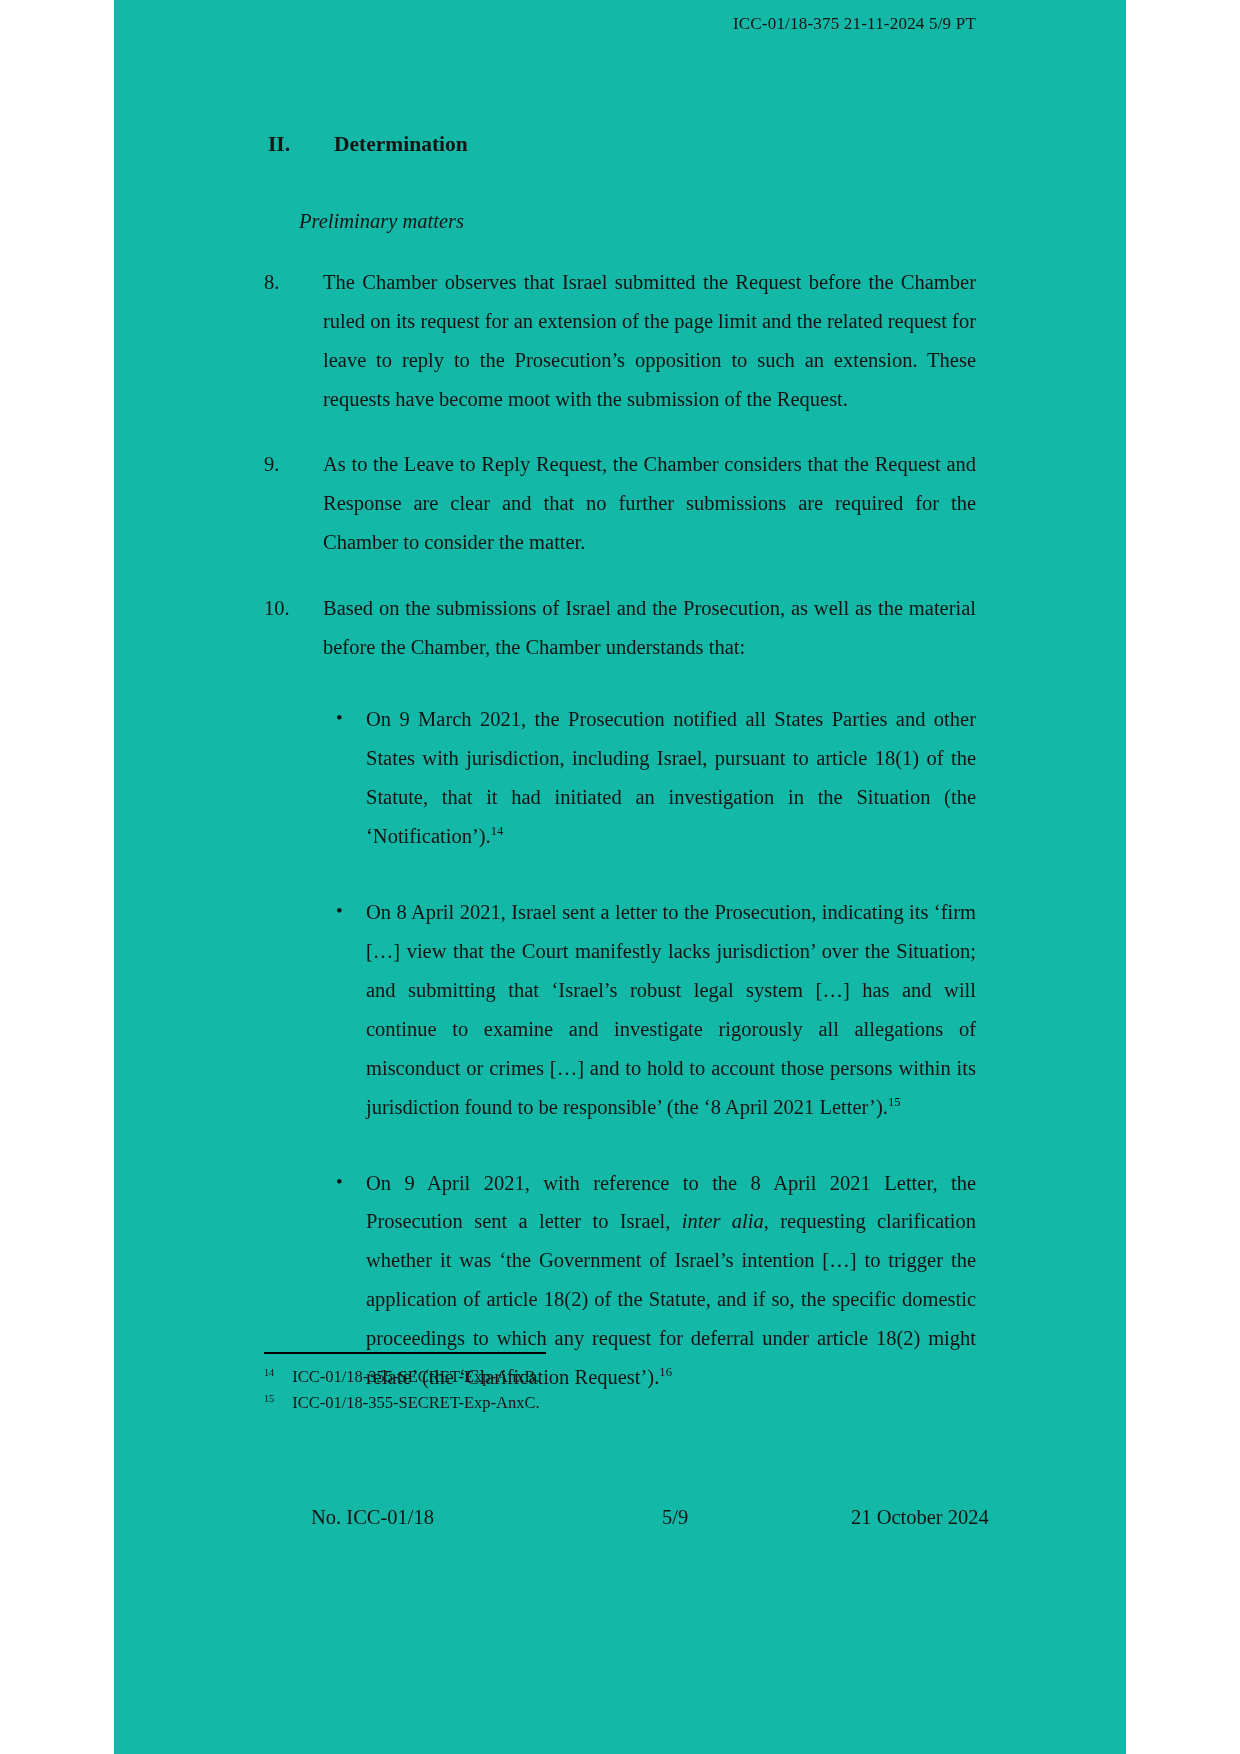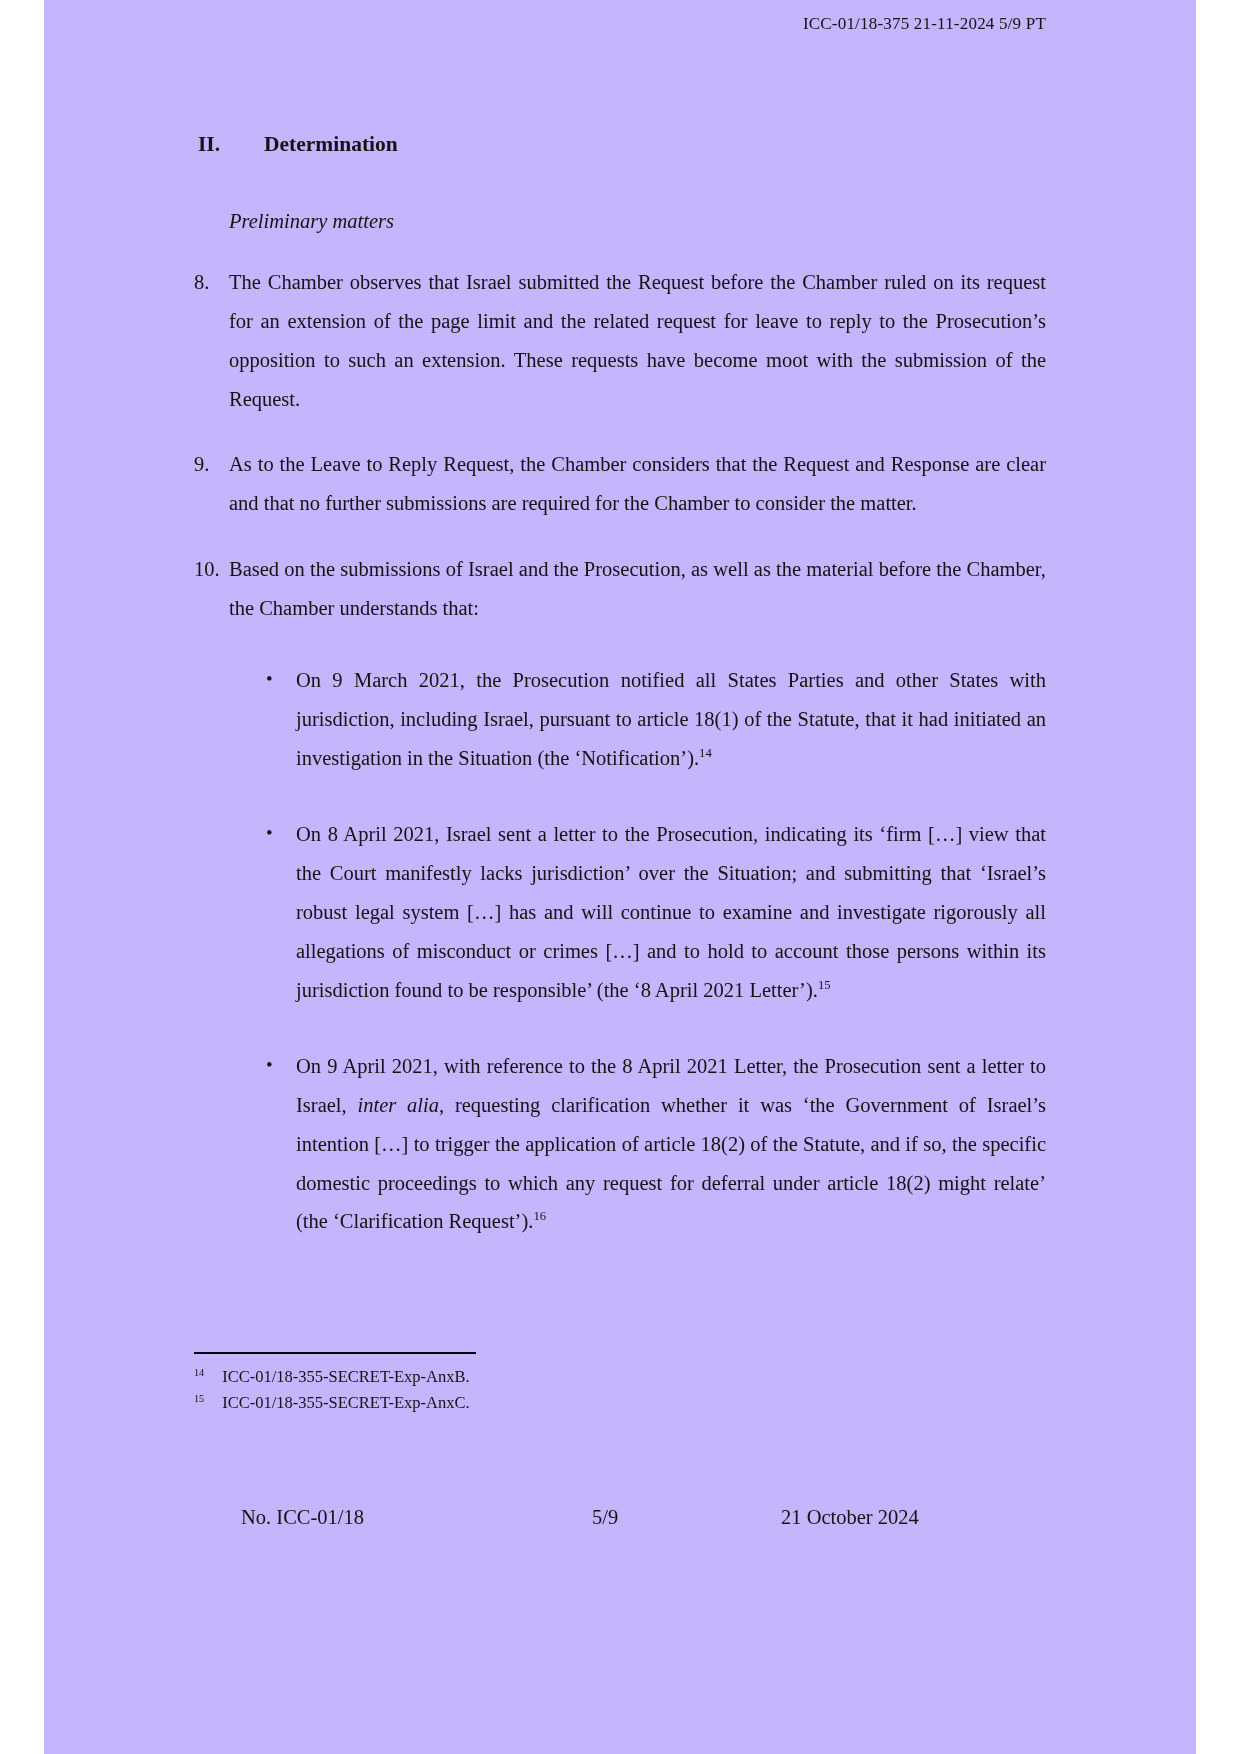--- a/index.html
+++ b/index.html
@@ -1,22 +1,22 @@
 <!DOCTYPE html>
 <html><head>
 <meta charset="utf-8">
 <style>
   * { margin: 0; padding: 0; box-sizing: border-box; }
   html, body { background: #ffffff; }
   .page {
     position: relative;
-    width: 1152px;
+    width: 1012px;
     height: 1754px;
     margin: 0 auto;
-    background: #c4b5fd;
+    background: #14b8a6;
     font-family: "Liberation Serif", serif;
     color: #141414;
     font-size: 20.5px;
   }
   .header-ref {
     position: absolute;
     top: 14px;
     right: 150px;
     font-size: 17px;
     letter-spacing: 0.2px;
@@ -38,21 +38,21 @@
     font-style: italic;
     margin: 0 0 27px 35px;
     line-height: 1.4;
   }
   .para {
     display: flex;
     margin: 0 0 27px 0;
     line-height: 1.9;
   }
   .para .para-num { flex: 0 0 35px; }
-  .para .para-text { flex: 1; text-align: justify; }
+  .para .para-text { flex: 1; text-align: justify; margin-left: 24px; }
   .bullets { margin-top: 33px; }
   .bullet {
     display: flex;
     margin: 0 0 37px 0;
     line-height: 1.9;
   }
   .bullet .bullet-marker {
     flex: 0 0 30px;
     margin-left: 72px;
     font-size: 19px;

